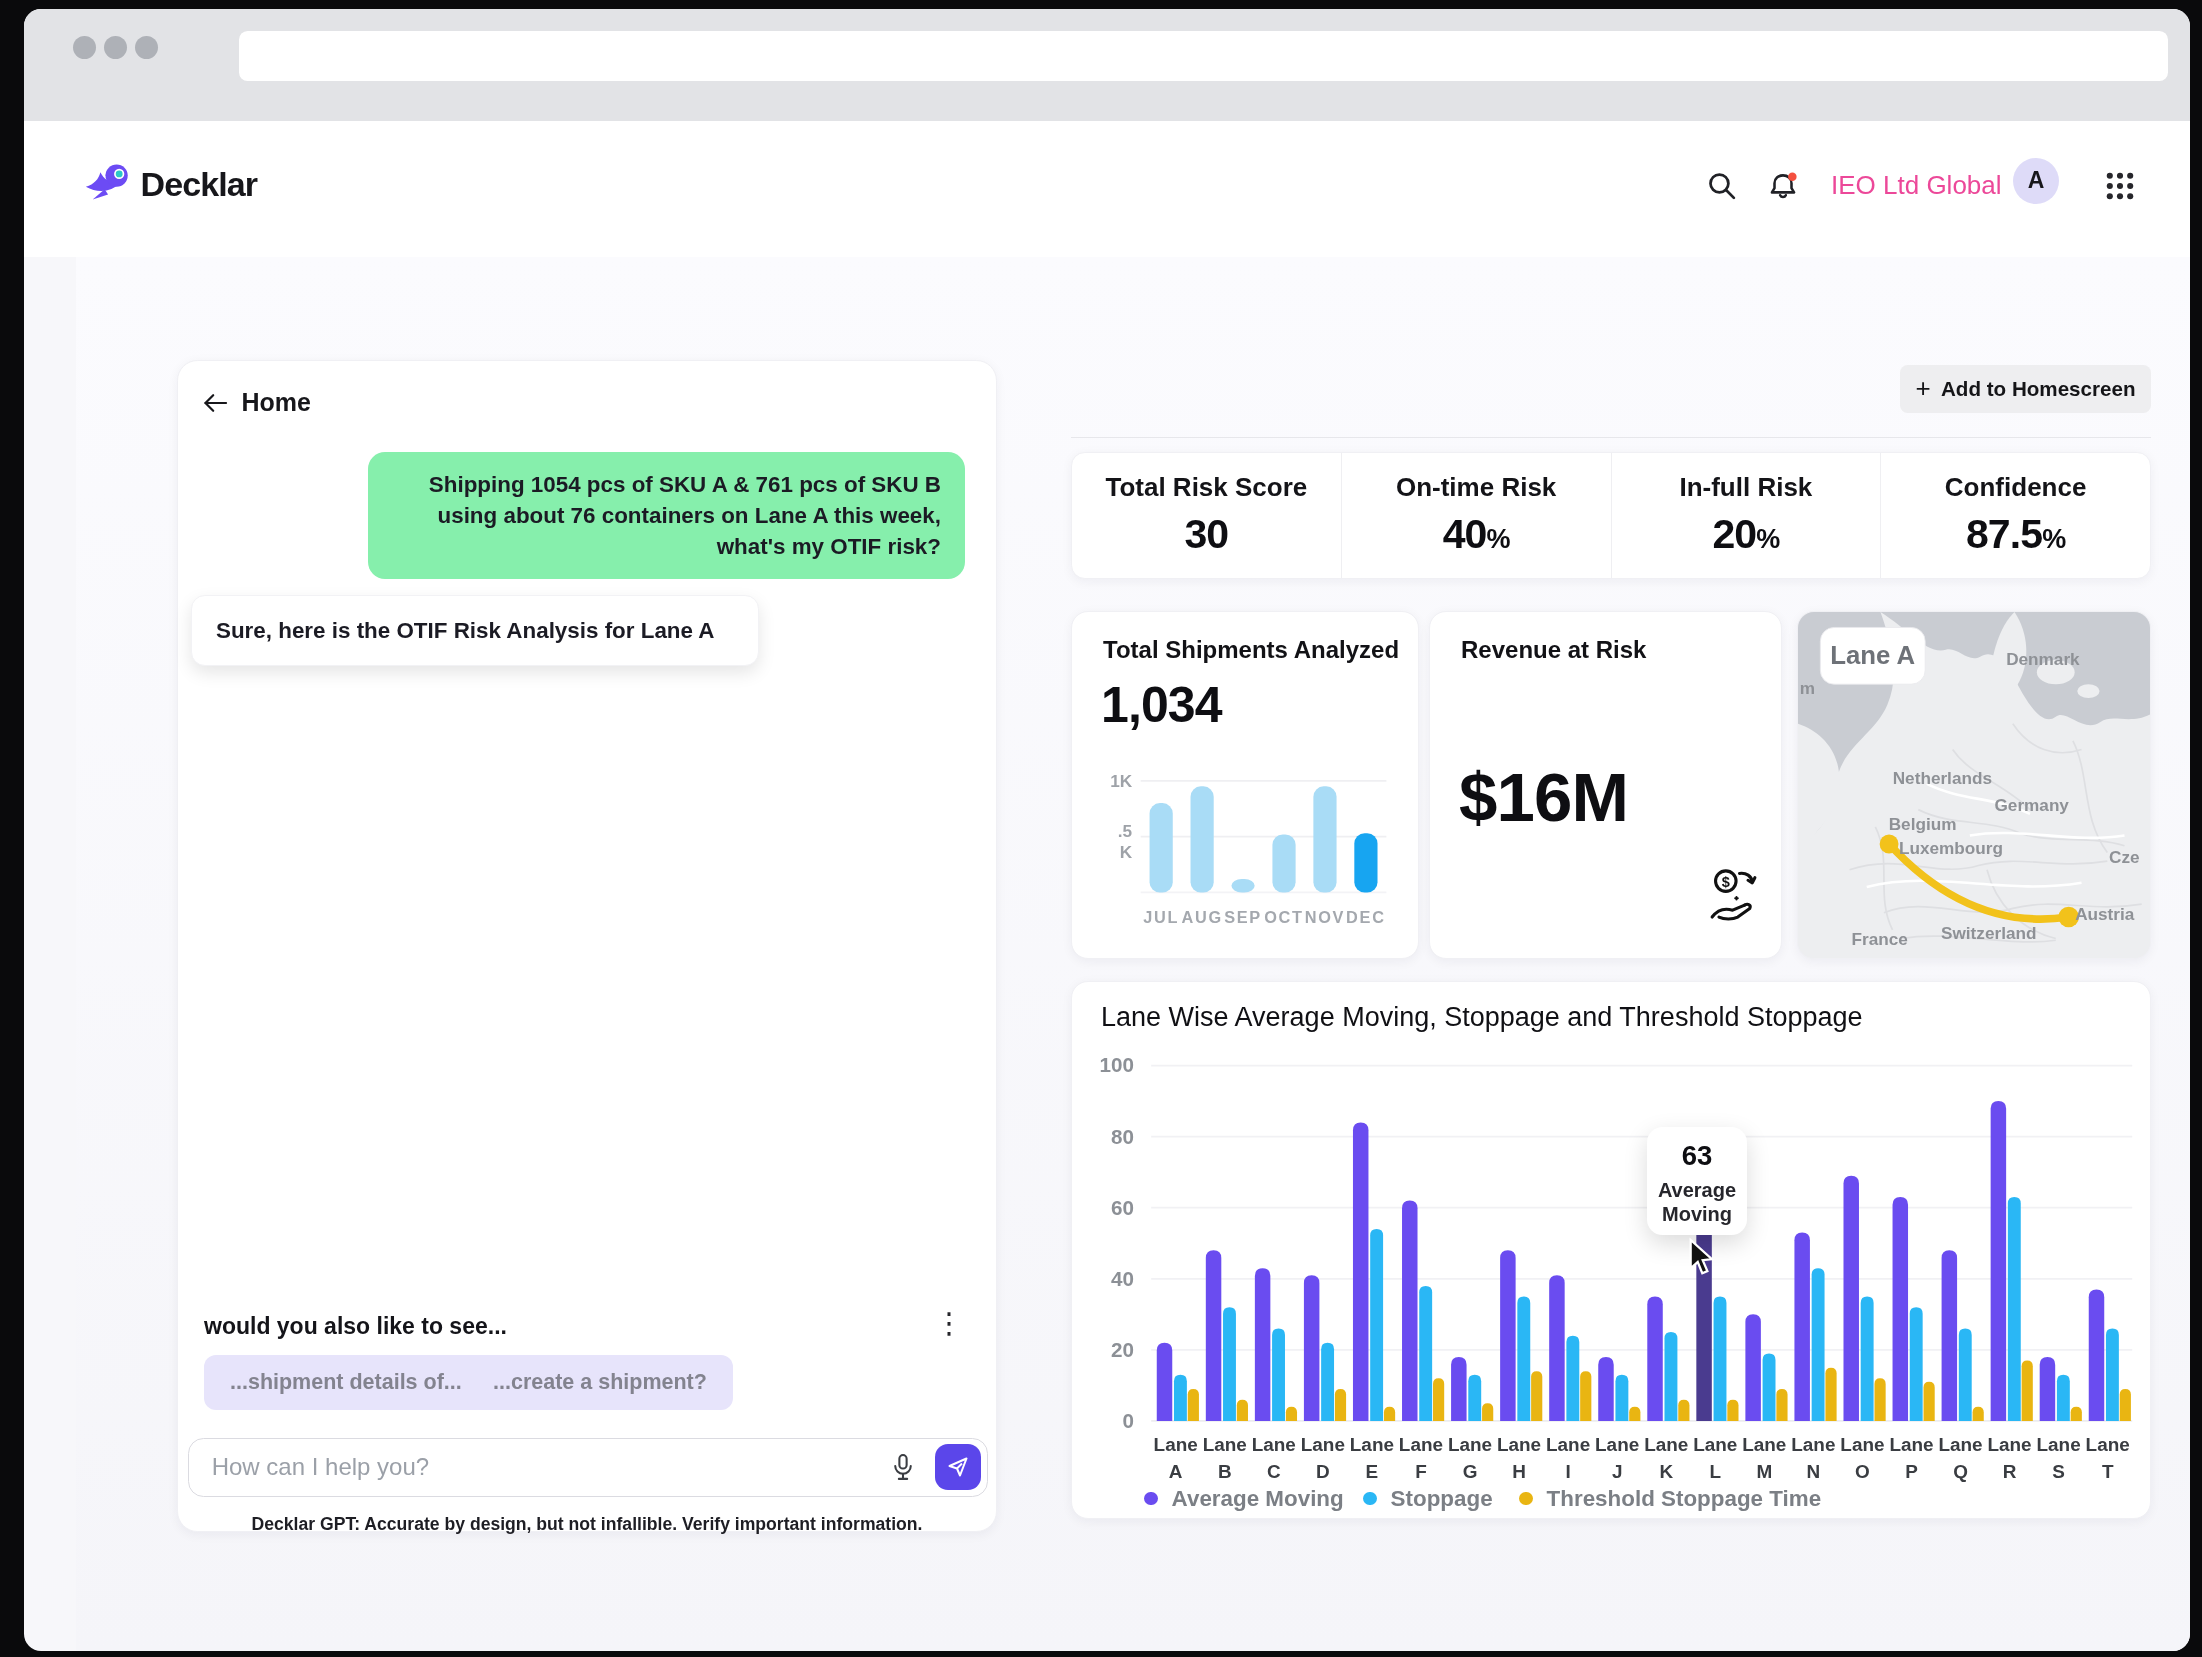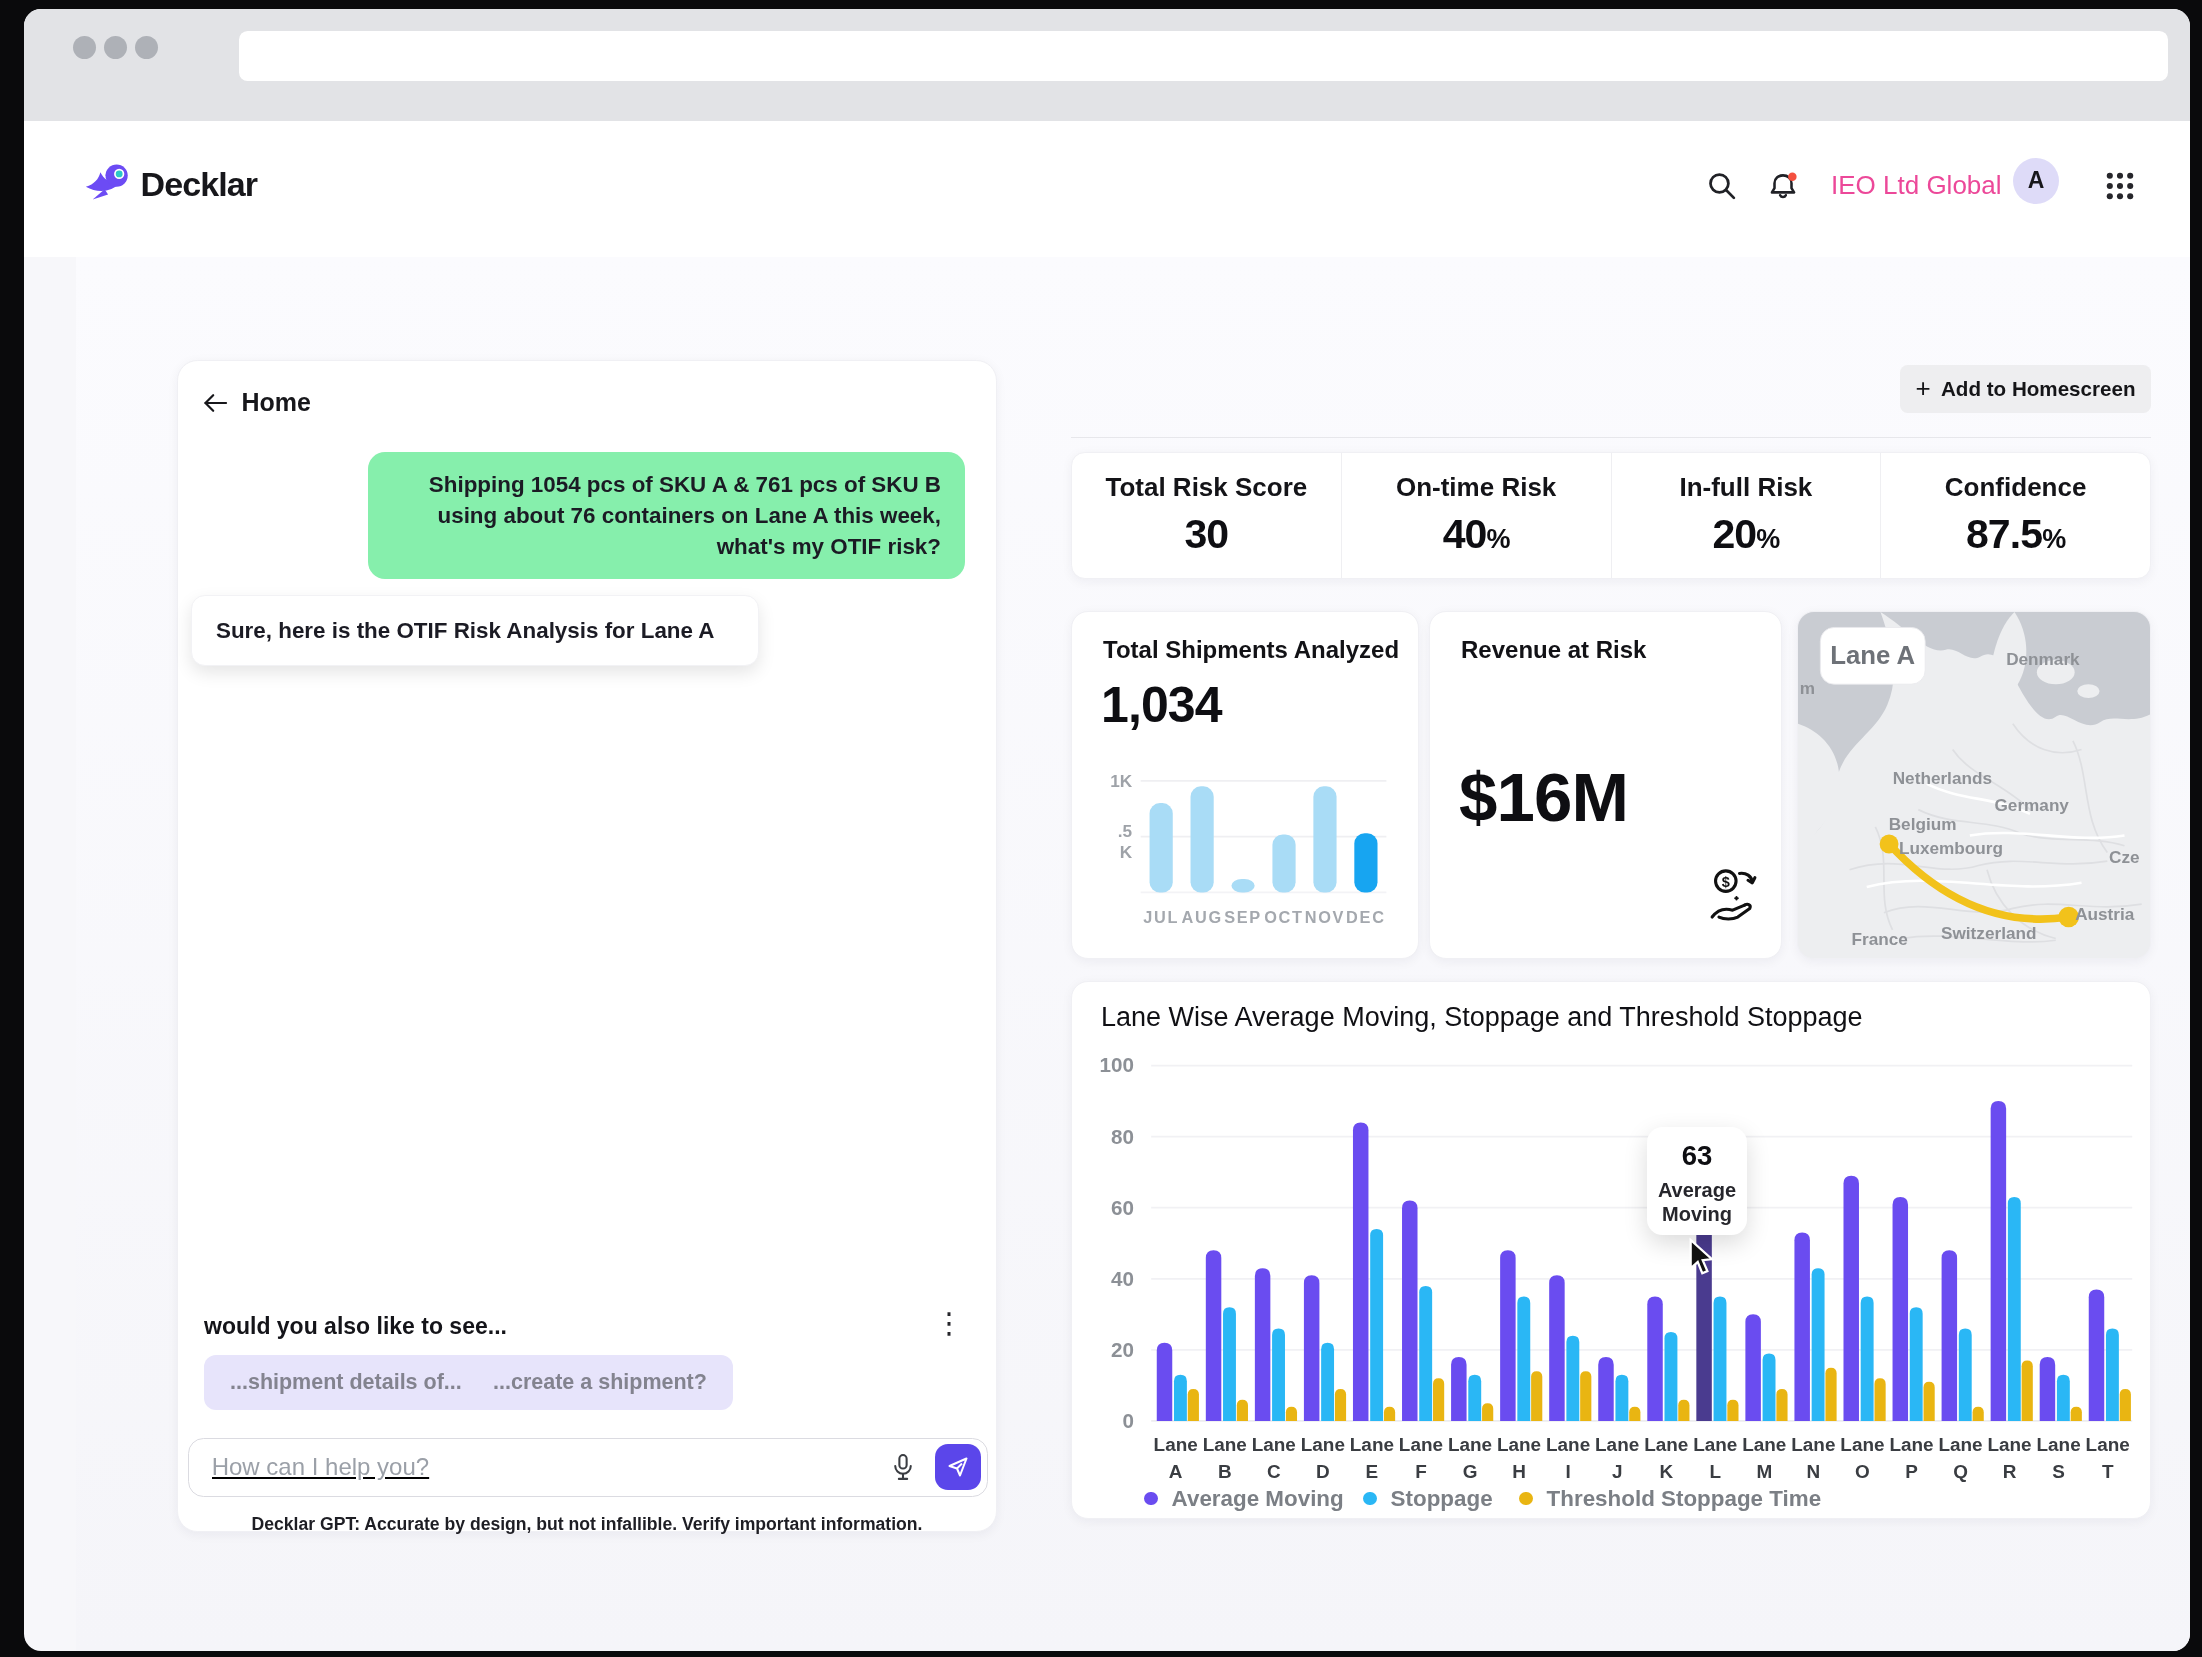--- a/index.html
+++ b/index.html
@@ -25,21 +25,21 @@
   .card { position:absolute; background:#fff; border:0.9px solid #F0F0F4; box-shadow:0 2.6px 10.3px rgba(25,25,60,0.05); }
 
   
   .chat { left:101px; top:103px; width:820px; height:1172px; border-radius:20.6px; }
   .home { position:absolute; left:24px; top:27.5px; display:flex; align-items:center; gap:12px; font-size:25px; font-weight:700; color:#17171B; cursor:pointer; }
   .bubble-user { position:absolute; right:31px; top:91px; width:597px; background:#86efac; border-radius:17px; padding:17px 24px; font-size:22.4px; line-height:31px; font-weight:600; color:#1B1B24; text-align:right; }
   .bubble-bot { position:absolute; left:13px; top:234px; width:568px; background:#fff; border-radius:13.8px; padding:19px 24px; font-size:22.4px; line-height:31px; font-weight:600; color:#1B1B24; box-shadow:0 6.9px 17px rgba(0,0,0,0.10); border:0.9px solid #F2F2F5; }
   .suggest-head { position:absolute; left:26px; top:952px; font-size:23px; font-weight:700; color:#141419; }
   .kebab { position:absolute; left:754px; top:945px; font-size:29px; color:#26262B; cursor:pointer; width:34px; text-align:center; letter-spacing:0; }
   .chip { position:absolute; top:994px; height:55px; background:#E7E4FB; border-radius:12px; display:flex; align-items:center; padding:0 26px; font-size:21.5px; font-weight:600; color:#83838F; cursor:pointer; }
-  .prompt-wrap { position:absolute; left:10.3px; top:1077px; width:800px; height:59px; background:#fff; border:1.7px solid #DBDBE1; border-radius:15.5px; display:flex; align-items:center;text-decoration:underline; }
+  .prompt-wrap { position:absolute; left:10.3px; top:1077px; width:800px; height:59px; background:#fff; border:1.7px solid #DBDBE1; border-radius:15.5px; display:flex; align-items:center; }
   .prompt { flex:1; border:none; outline:none; font-size:24px; color:#222; padding:0 22.4px; background:transparent; }
   .prompt::placeholder { color:#9BA0A8; }
   .mic { width:40px; height:40px; margin-right:12px; display:flex; align-items:center; justify-content:center; cursor:pointer; }
   .send { width:46px; height:46px; margin-right:6px; background:#5B46EA; border-radius:13px; display:flex; align-items:center; justify-content:center; cursor:pointer; }
   .disclaimer { position:absolute; left:0; top:1153px; width:100%; text-align:center; font-size:17.6px; font-weight:600; color:#1E1E24; }
 
   
   .searchbox { position:absolute; left:995px; top:105px; width:506px; height:53px; background:#fff; border:1.7px solid #C7C9CF; border-radius:10.3px; display:flex; align-items:center; }
   .searchbox input { flex:1; border:none; outline:none; background:transparent; font-size:23px; color:#333; }
   .searchbox input::placeholder { color:#9CA1A9; }

